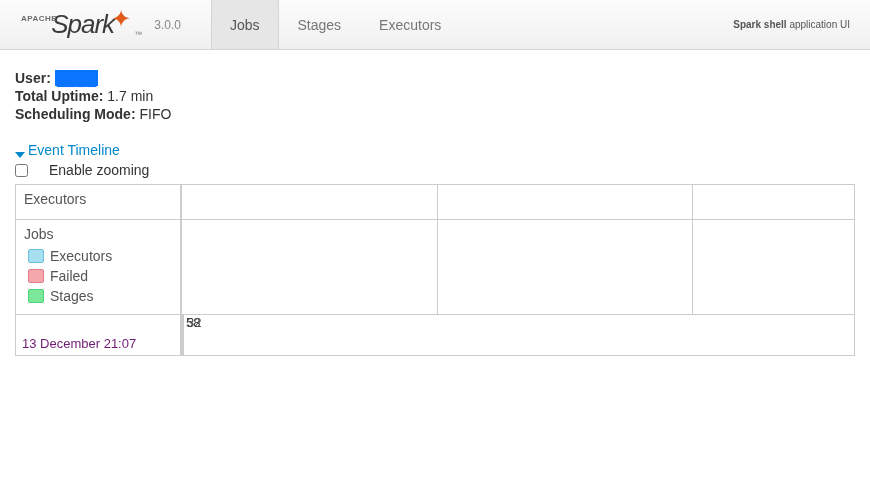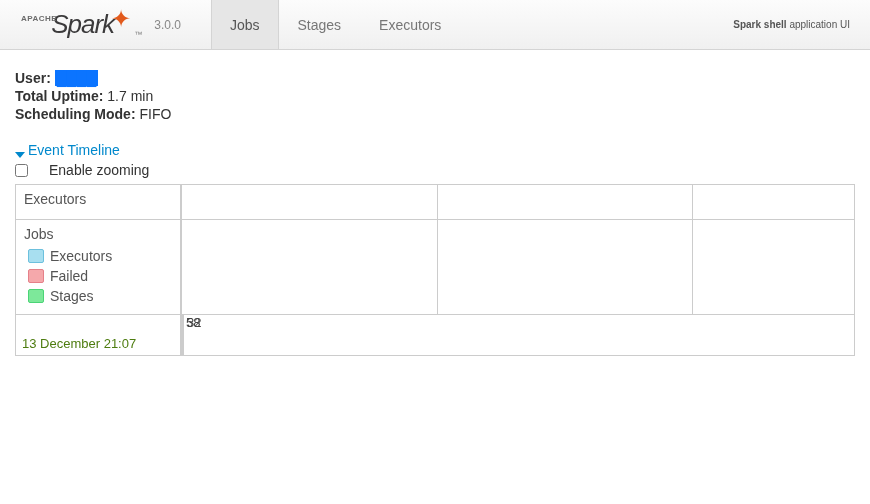--- a/index.html
+++ b/index.html
@@ -38,21 +38,21 @@
     .swatch { width: 16px; height: 14px; border-radius: 2px; border: 1px solid rgba(0,0,0,0.15); }
     .sw-blue { background: #a8dff0; border-color: #6cc0dd; }
     .sw-pink { background: #f5a8ab; border-color: #e58089; }
     .sw-green { background: #7de89a; border-color: #4bd476; }
     .plot-col { flex: 1; position: relative; display: flex; }
     .tick { border-left: 1px solid #ccc; height: 100%; }
     .plot-col .tick-1 { width: 38%; }
     .plot-col .tick-2 { width: 38%; }
     .plot-col .tick-3 { width: 24%; }
     .axis-row { display: flex; }
-    .axis-left { width: 165px; border-right: 1px solid #ccc; padding: 4px 6px; color: #4d7c0f; font-size: 13px; height: 40px; display: flex; align-items: flex-end; text-align: right; }
+    .axis-left { width: 165px; border-right: 1px solid #ccc; padding: 4px 6px; color: #701a75; font-size: 13px; height: 40px; display: flex; align-items: flex-end; text-align: right; }
     .axis-plot { flex: 1; display: flex; position: relative; align-items: flex-end; }
     .axis-plot .tick { position: relative; }
     .tick-label { position: absolute; top: 0; left: 4px; font-size: 13px; color: #444; }
   </style>
 </head>
 <body>
 
 <div class="navbar">
   <div class="brand">
     <div class="logo">

